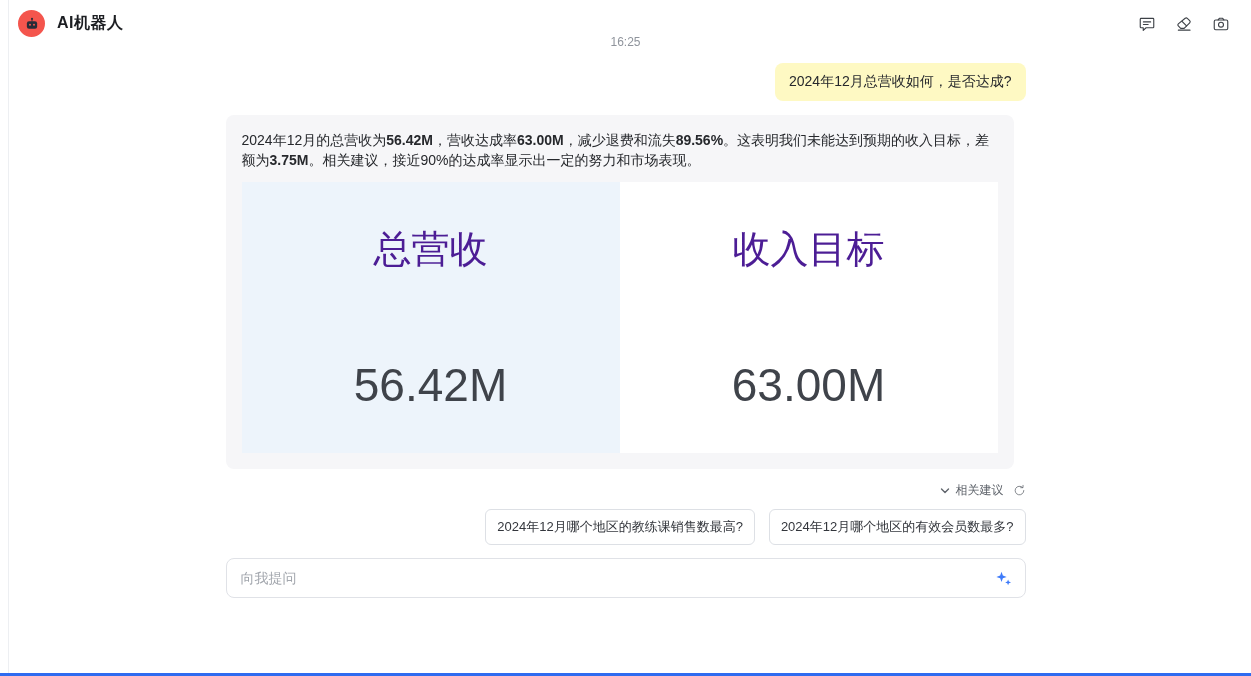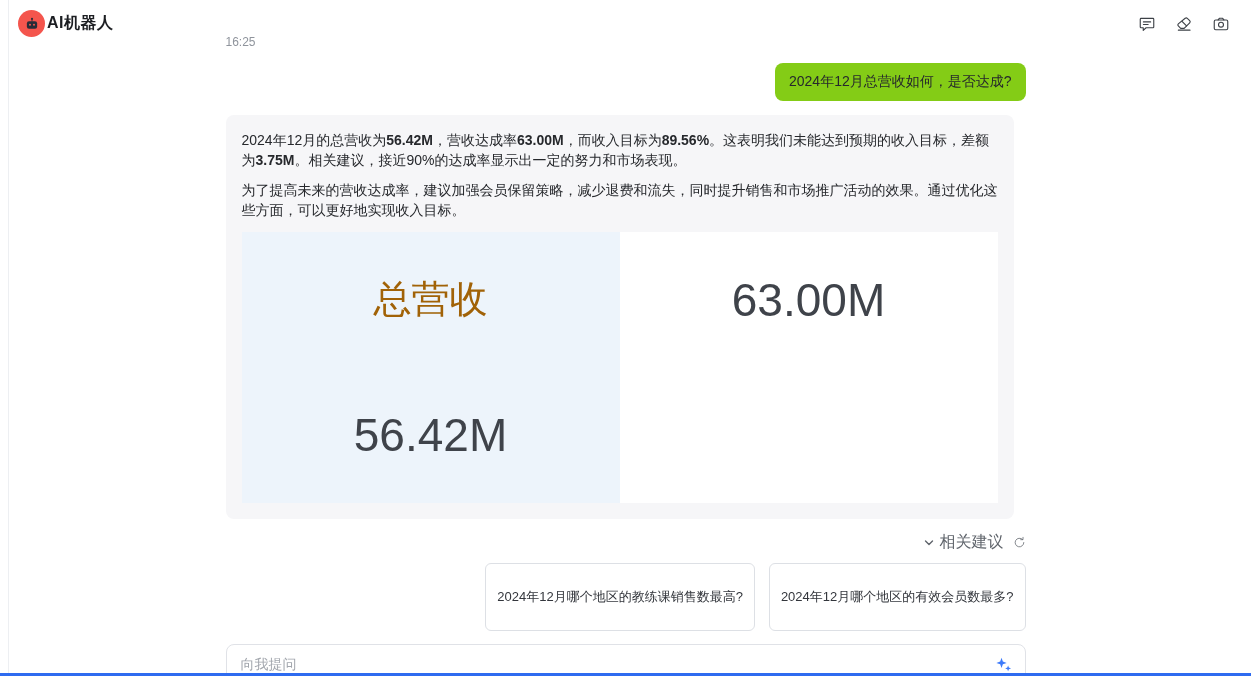--- a/index.html
+++ b/index.html
@@ -2,49 +2,49 @@
 <html><head>
 <meta charset="utf-8">
 <style>
   * { box-sizing: border-box; margin: 0; padding: 0; }
   html,body { background:#fff; }
   body { font-family: "Liberation Sans","DejaVu Sans",sans-serif; color:#26282c; }
   .page { position:relative; width:1251px; height:676px; background:#fff; overflow:hidden; }
   .left-divider { position:absolute; left:8px; top:0; bottom:0; width:1px; background:#edeff2; }
 
   .app-header { display:flex; justify-content:space-between; align-items:center; padding:10px 18px 4px 18px; }
-  .brand { display:flex; align-items:center; gap:2px;text-align:right; }
+  .brand { display:flex; align-items:center; gap:12px;text-align:right; }
   .logo { width:27px; height:27px; border-radius:50%; background:#f4554d; display:flex; align-items:center; justify-content:center; flex:none; }
   .logo svg { width:16px; height:16px; }
   .app-title { font-size:16px; font-weight:700; color:#1c1e22; letter-spacing:.5px; }
   .header-icons { display:flex; align-items:center; gap:17px; padding-right:2px; }
   .icon-btn { width:20px; height:20px; display:flex; align-items:center; justify-content:center; cursor:pointer; }
   .icon-btn svg { width:18px; height:18px; stroke:#3d4147; stroke-width:1.5; fill:none; stroke-linecap:round; stroke-linejoin:round; }
 
   .chat-col { width:800px; margin:0 auto; display:flex; flex-direction:column; }
-  .timestamp { font-size:12px; color:#8f949c; margin:-6px 0 14px; }
+  .timestamp { text-align:center; font-size:12px; color:#8f949c; margin:-6px 0 14px; }
   .user-row { display:flex; justify-content:flex-end; margin-bottom:14px; }
-  .user-bubble { background:#84cc16; border-radius:8px; padding:10px 14px; font-size:14px; color:#26282c; }
+  .user-bubble { background:#fef9c3; border-radius:8px; padding:10px 14px; font-size:14px; color:#26282c; }
 
   .ai-bubble { background:#f6f6f8; border-radius:8px; padding:15px 16px 16px; margin-right:12px; }
   .ai-bubble p { font-size:14px; line-height:20px; margin-bottom:10px; color:#26282c; }
   .ai-bubble p b { font-weight:700; }
 
   .metrics { display:flex; background:#fff; margin-top:12px; }
   .metric-col { flex:1; display:flex; flex-direction:column; cursor:default; }
   .metric-col.highlight { background:#edf4fb; }
-  .metric-label { height:135px; display:flex; align-items:center; justify-content:center; font-size:38px; font-weight:500; color:#a16207; }
+  .metric-label { height:135px; display:flex; align-items:center; justify-content:center; font-size:38px; font-weight:500; color:#4c1d95; }
   .metric-value { height:136px; display:flex; align-items:center; justify-content:center; font-size:46px; color:#3f434a; }
 
-  .suggest-header { display:flex; justify-content:flex-end; align-items:center; gap:9px; margin-top:13px; font-size:16px; color:#5f646b; }
+  .suggest-header { display:flex; justify-content:flex-end; align-items:center; gap:9px; margin-top:13px; font-size:12px; color:#5f646b; }
   .suggest-toggle { display:flex; align-items:center; gap:5px; cursor:pointer; }
   .suggest-header svg { stroke:#5f646b; fill:none; stroke-width:1.4; stroke-linecap:round; stroke-linejoin:round; }
 
   .chips { display:flex; justify-content:flex-end; gap:14px; margin-top:10px; }
-  .chip { background:#fff; border:1px solid #dde0e5; border-radius:6px; padding:24px 11px; font-size:13px; color:#33363c; cursor:pointer; white-space:nowrap; }
+  .chip { background:#fff; border:1px solid #dde0e5; border-radius:6px; padding:8px 11px; font-size:13px; color:#33363c; cursor:pointer; white-space:nowrap; }
 
   .input-wrap { position:relative; margin-top:13px; }
   .ask-input { width:100%; height:40px; border:1px solid #e0e2e7; border-radius:8px; padding:0 44px 0 14px; font-size:14px; color:#26282c; outline:none; font-family:inherit; background:#fff; }
   .ask-input::placeholder { color:#a2a6ad; }
   .sparkle-btn { position:absolute; right:12px; top:50%; transform:translateY(-50%); width:20px; height:20px; cursor:pointer; display:flex; align-items:center; justify-content:center; }
   .sparkle-btn svg { width:19px; height:19px; }
   .bottom-bar { position:absolute; left:0; right:0; bottom:0; height:3px; background:#2e6bf0; }
 </style>
 </head>
 <body>
@@ -91,29 +91,29 @@
   </header>
 
   <main class="chat-col">
     <div class="timestamp">16:25</div>
 
     <div class="user-row">
       <div class="user-bubble">2024年12月总营收如何，是否达成?</div>
     </div>
 
     <div class="ai-bubble">
-      <p><span>2024年12月的总营收为</span><b>56.42M</b><span>，营收达成率</span><b>63.00M</b><span>，而收入目标为</span><b>89.56%</b><span>。这表明我们未能达到预期的收入目标，差额为</span><b>3.75M</b><span>。相关建议，接近90%的达成率显示出一定的努力和市场表现。</span></p>
-      <p>为了提高未来的营收达成率，建议加强会员保留策略，减少退费和流失，同时提升销售和市场推广活动的效果。通过优化这些方面，可以更好地实现收入目标。</p>
+      <p><span>2024年12月的总营收为</span><b>56.42M</b><span>，营收达成率</span><b>63.00M</b><span>，减少退费和流失</span><b>89.56%</b><span>。这表明我们未能达到预期的收入目标，差额为</span><b>3.75M</b><span>。相关建议，接近90%的达成率显示出一定的努力和市场表现。</span></p>
 
       <div class="metrics">
         <div class="metric-col highlight">
           <div class="metric-label">总营收</div>
           <div class="metric-value">56.42M</div>
         </div>
         <div class="metric-col">
+          <div class="metric-label">收入目标</div>
           <div class="metric-value">63.00M</div>
         </div>
       </div>
     </div>
 
     <div class="suggest-header">
       <span class="suggest-toggle">
         <svg width="12" height="12" viewBox="0 0 12 12">
             <polyline points="2.5,4 6,7.5 9.5,4"></polyline>
           </svg>

